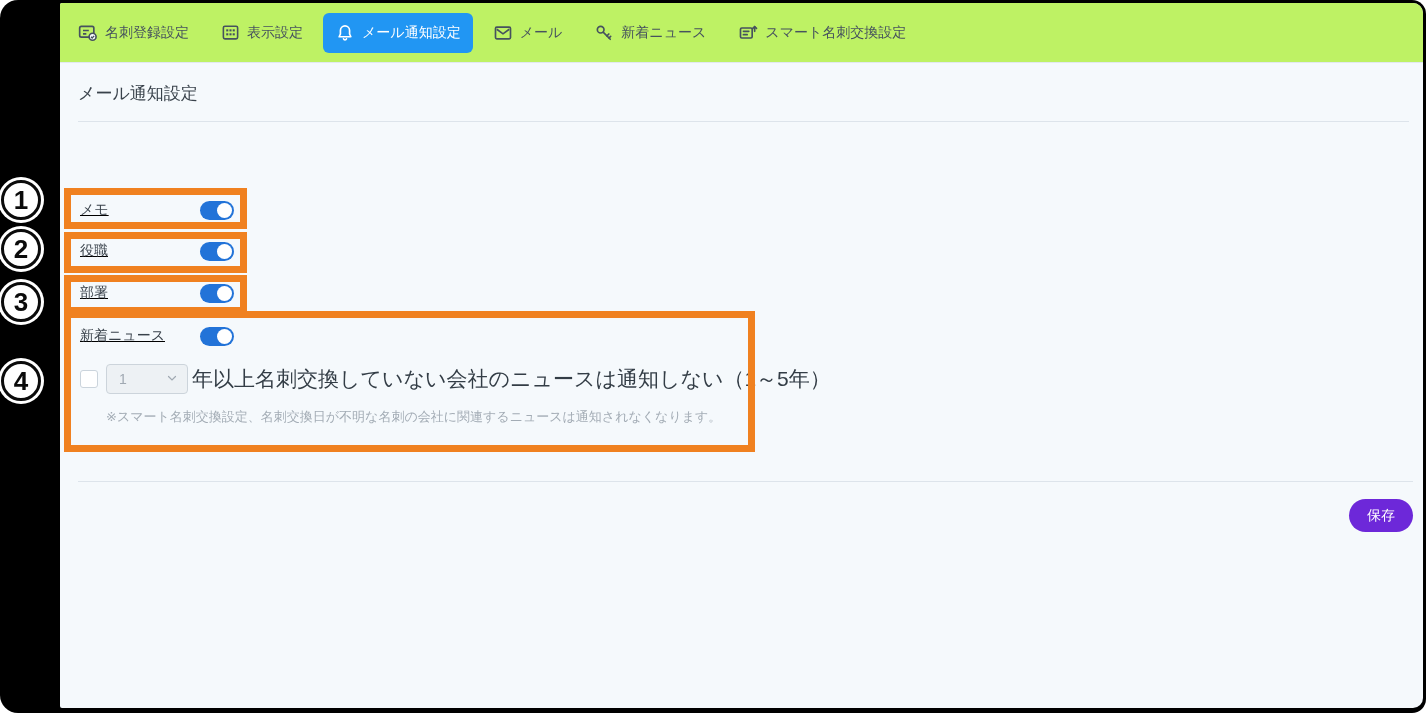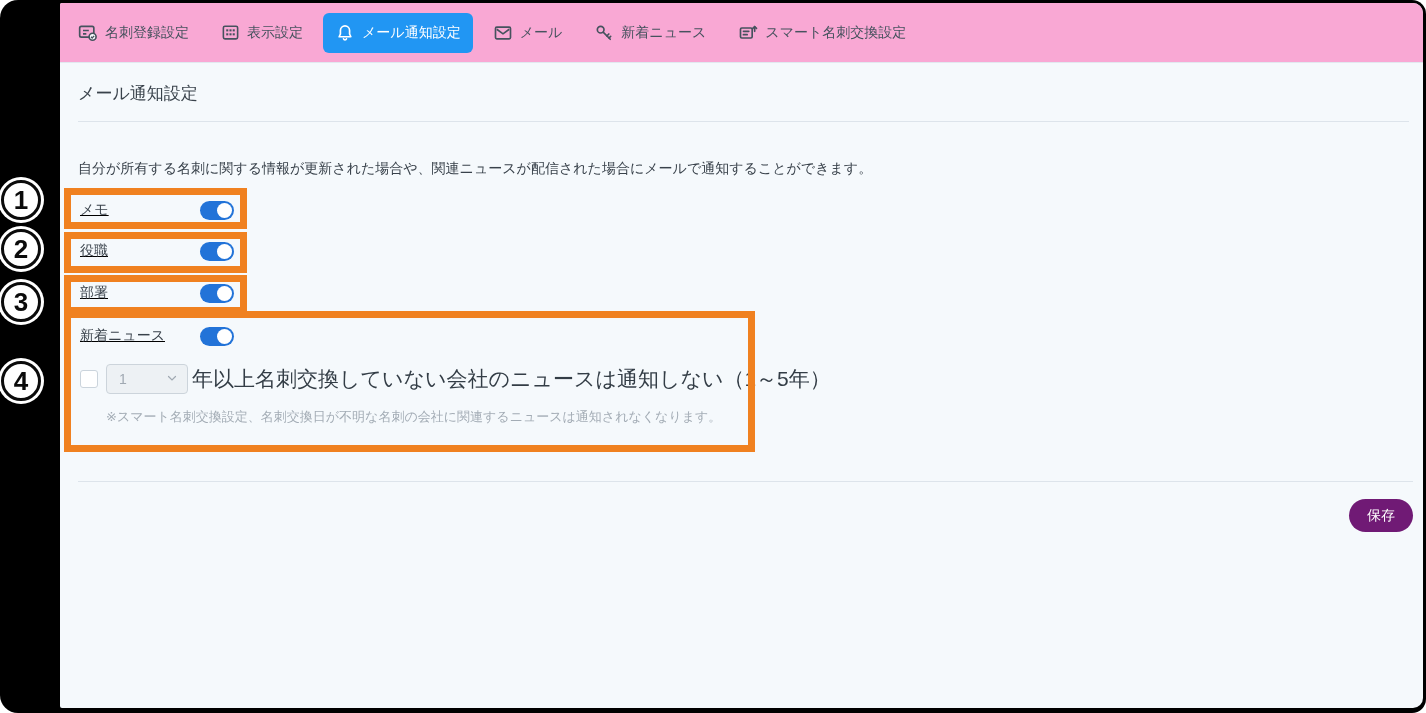--- a/index.html
+++ b/index.html
@@ -17,21 +17,21 @@
     position: absolute;
     left: 60px; top: 3px; right: 3px; bottom: 5px;
     background: #f5f9fc;
     border-radius: 2px 10px 10px 2px;
     overflow: hidden;
   }
 
   
   .tabbar {
     position: absolute; left: 0; top: 0; right: 0; height: 60px;
-    background: #f9a8d4;
+    background: #bef264;
     border-bottom: 1px solid #e2e9f0;
     display: flex; align-items: center;
     padding-left: 6px; gap: 8px;
   }
   .tab {
     display: inline-flex; align-items: center; gap: 7px;
     padding: 10px 12px;
     background: transparent; border: none; cursor: pointer;
     color: #46525e; font-size: 14px; font-family: inherit;
     border-radius: 6px; white-space: nowrap;
@@ -90,21 +90,21 @@
   .filter-label { margin-left: 4px; font-size: 21px; color: #333d46; }
 
   .note {
     position: absolute; left: 46px; top: 405px;
     font-size: 13px; color: #a3acb5;
   }
 
   .save-btn {
     position: absolute; right: 10px; top: 496px;
     width: 64px; height: 33px;
-    background: #701a75; color: #ffffff;
+    background: #6d28d9; color: #ffffff;
     border: none; border-radius: 17px;
     font-size: 14px; font-family: inherit; cursor: pointer;
   }
 
   
   .annotation-box {
     position: absolute;
     border: 7px solid #f08120;
     pointer-events: none;
   }
@@ -200,21 +200,20 @@
           </svg>
         </span>
         <span>スマート名刺交換設定</span>
       </button>
 
     </nav>
 
     <h1 class="page-title">メール通知設定</h1>
     <div class="divider d1"></div>
 
-    <p class="description">自分が所有する名刺に関する情報が更新された場合や、関連ニュースが配信された場合にメールで通知することができます。</p>
 
     <div class="setting-row" style="top:193px">
       <span class="row-label">メモ</span>
       <span class="toggle on">
           <span class="knob"></span>
         </span>
     </div>
 
     <div class="setting-row" style="top:234px">
       <span class="row-label">役職</span>

